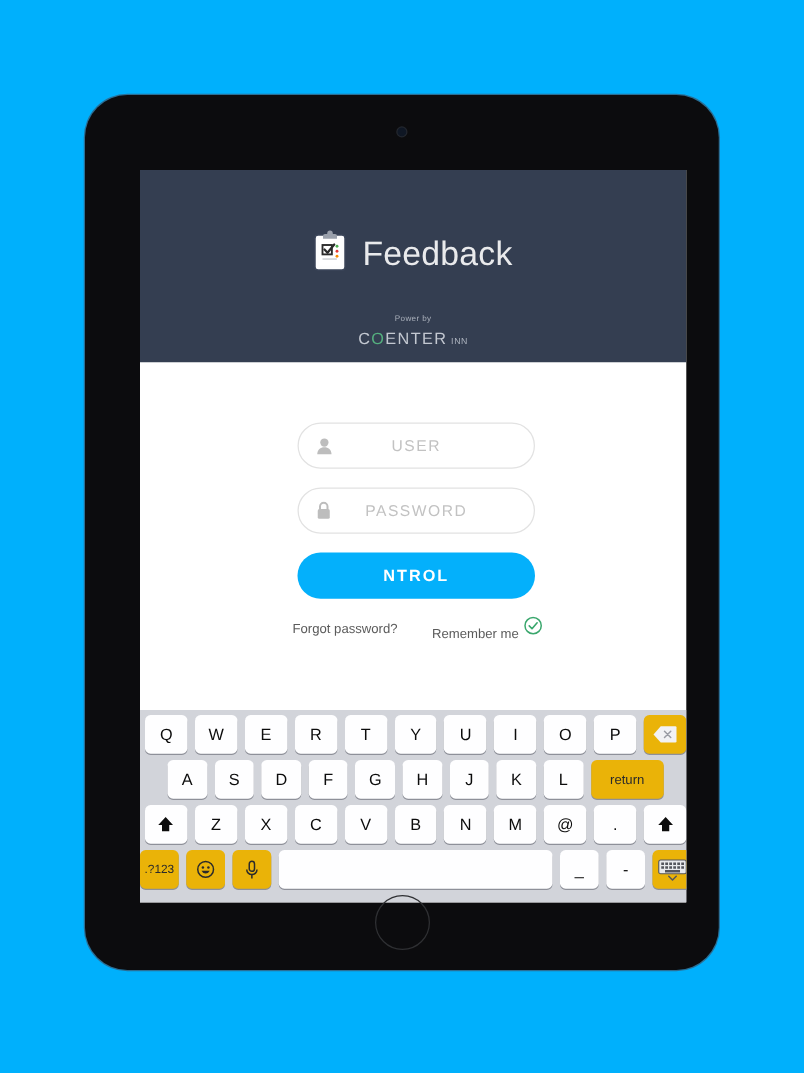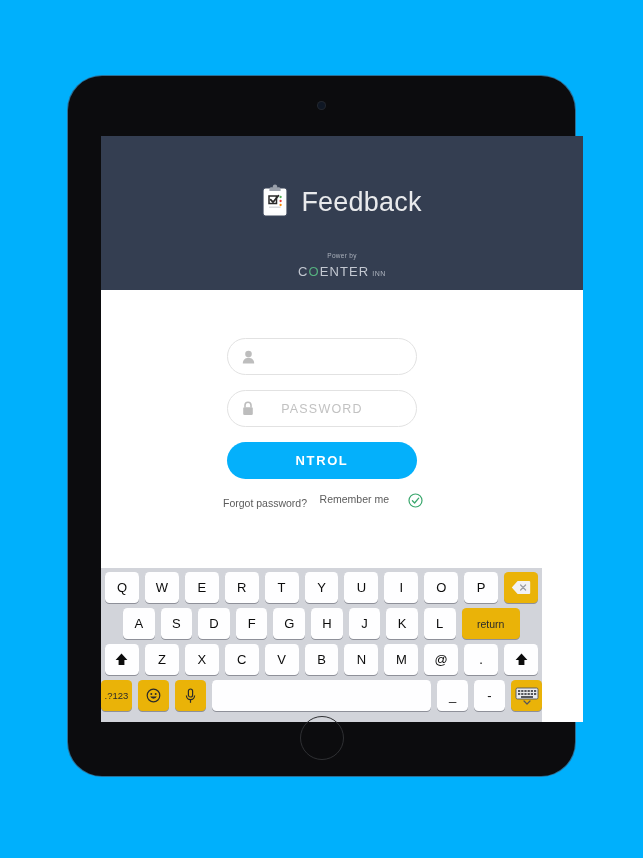--- a/index.html
+++ b/index.html
@@ -44,23 +44,23 @@
     height: 44px;
     margin-left: -22px;
     border-radius: 50%;
     border: 1px solid #2f3033;
     box-sizing: border-box;
   }
 
   
   .screen {
     position: absolute;
-    left: 33px;
+    left: 44px;
     top: 60px;
-    width: 482px;
+    width: 437px;
     height: 586px;
     background: #ffffff;
     overflow: hidden;
   }
 
   
   .app-header {
     height: 154px;
     background: #343e51;
     position: relative;
@@ -181,22 +181,22 @@
     justify-content: space-between;
   }
   .forgot-link {
     color: #5b5b5b;
     font-size: 10.5px;
     text-decoration: none;
     text-align: center;
   }
   .remember-wrap {
     display: flex;
-    align-items: flex-start;
-    gap: 19px;
+    align-items: flex-end;
+    gap: 4px;
   }
   .remember-label {
     color: #5b5b5b;
     font-size: 10.5px;
   }
 
   
   .keyboard {
     position: absolute;
     left: 0;
@@ -280,20 +280,21 @@
 
     <div class="login-body">
 
       <div class="field field-user">
         <span class="field-icon">
           <svg width="13" height="14" viewBox="0 0 13 14">
             <circle cx="6.5" cy="4" r="3.3" fill="#bdbdbd"></circle>
             <path d="M0.8 13.4 c0 -3.5 2.6 -5.6 5.7 -5.6 s5.7 2.1 5.7 5.6 z" fill="#bdbdbd"></path>
           </svg>
         </span>
+        <input class="field-input" type="text" placeholder="USER" style="">
       </div>
 
       <div class="field field-pass">
         <span class="field-icon">
           <svg width="12" height="15" viewBox="0 0 12 15">
             <path d="M3 6.4 v-2.2 a3 3 0 0 1 6 0 v2.2" fill="none" stroke="#bdbdbd" stroke-width="1.6"></path>
             <rect x="1.2" y="6.2" width="9.6" height="7.8" rx="1.3" fill="#bdbdbd"></rect>
           </svg>
         </span>
         <input class="field-input" type="password" placeholder="PASSWORD" style="">

